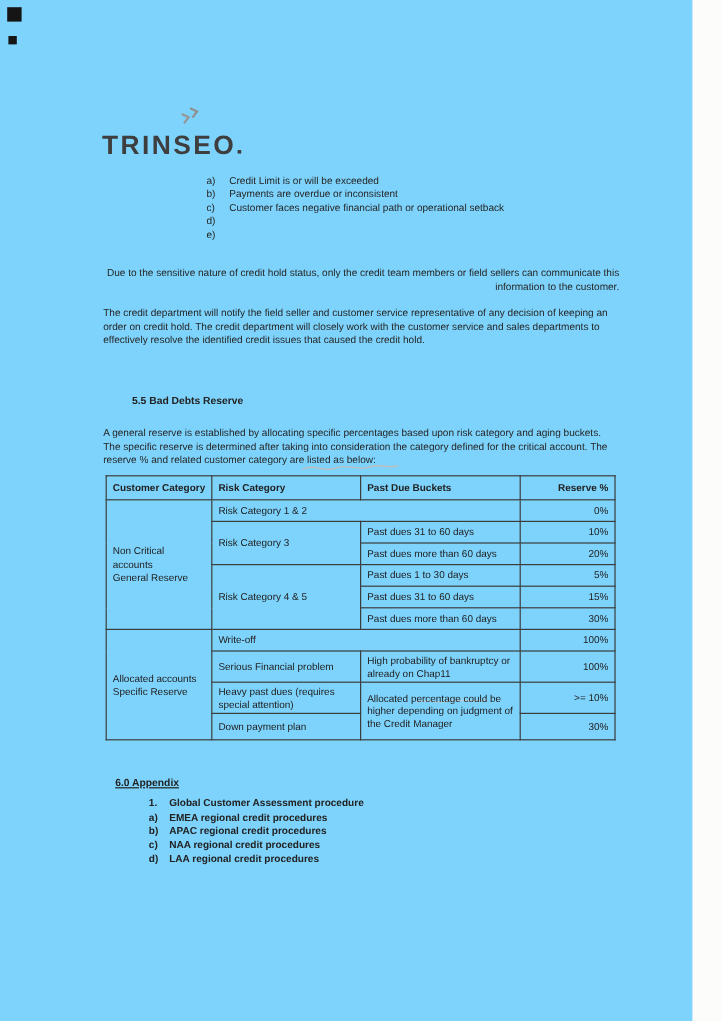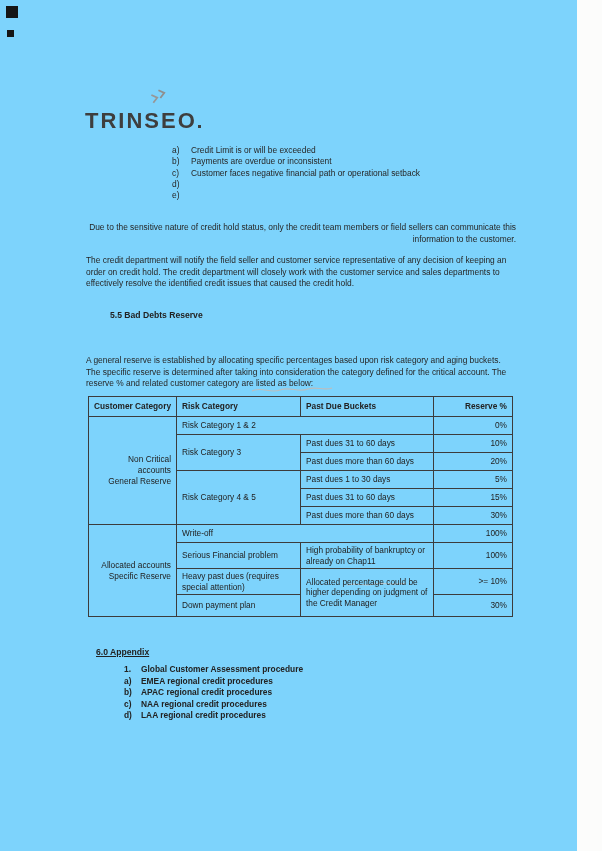--- a/index.html
+++ b/index.html
@@ -34,32 +34,32 @@
   .intro-list { position: absolute; left: 172px; top: 145px; font-size: 8.4px; line-height: 11.3px; color: #262626; }
   .intro-row { display: flex; }
   .intro-lbl { flex: 0 0 19px; }
 
   
   .para { position: absolute; left: 86px; width: 430px; font-size: 8.4px; line-height: 11.4px; color: #262626; }
   .p1 { top: 214px; text-align: right; }
   .p2 { top: 247px; }
   .p3 { top: 292px; }
   .p4 { top: 347px; }
-  .sec-heading { position: absolute; left: 110px; top: 310px; font-size: 8.6px; font-weight: 700; color: #222; }
+  .sec-heading { position: absolute; left: 110px; top: 329px; font-size: 8.6px; font-weight: 700; color: #222; }
 
   
   .reserve-table {
     position: absolute; left: 88px; top: 396px;
     border-collapse: collapse; table-layout: fixed; width: 424px;
     font-size: 8.3px; color: #222;
   }
   .reserve-table td { border: 1px solid #3c3c3c; padding: 2px 5px; vertical-align: middle; line-height: 10.4px; }
   .reserve-table .hdr { font-weight: 700; height: 15px; }
   .hdr-right, .pct { text-align: right; }
-  .cat { text-align: right; }
+  .cat { text-align: left; }
   .cat div { line-height: 11px; }
   .rh18 { height: 18px; }
   .rh26 { height: 26px; }
   .rh22 { height: 22px; }
 
   
   .appendix-heading { position: absolute; left: 96px; top: 647px; font-size: 8.6px; font-weight: 700; text-decoration: underline; color: #222; }
   .appendix-list { position: absolute; left: 124px; top: 664px; font-size: 8.4px; line-height: 11.5px; font-weight: 700; color: #222; }
   .app-row { display: flex; }
   .app-lbl { flex: 0 0 17px; }

